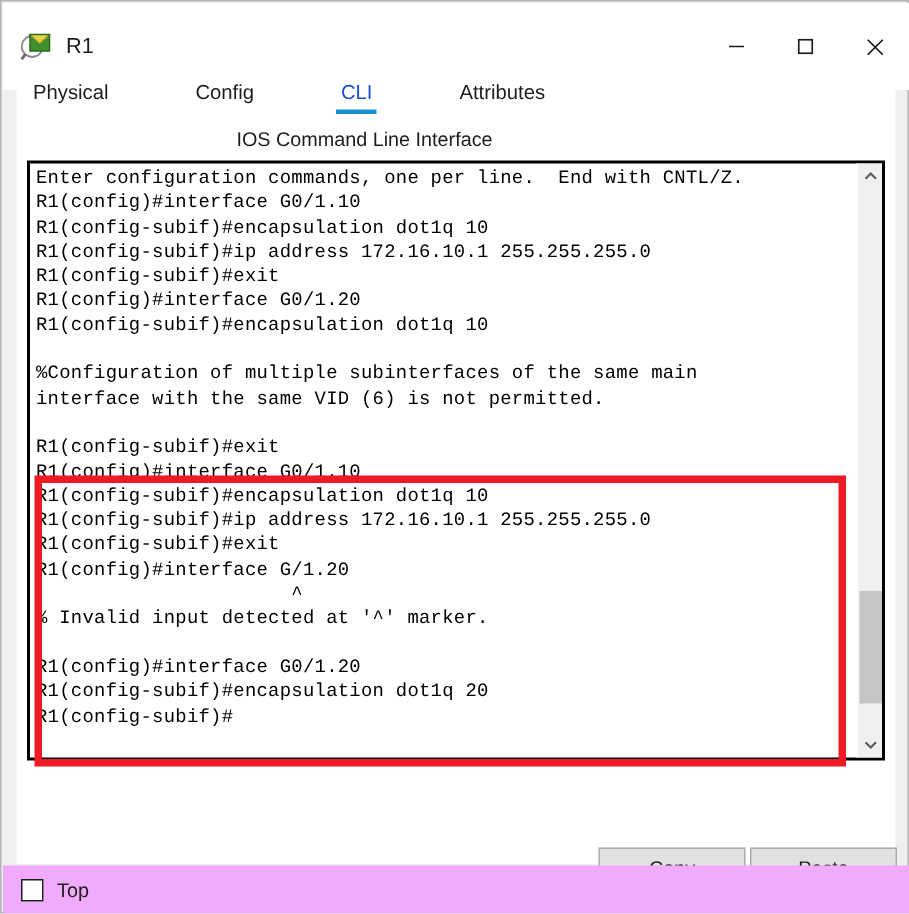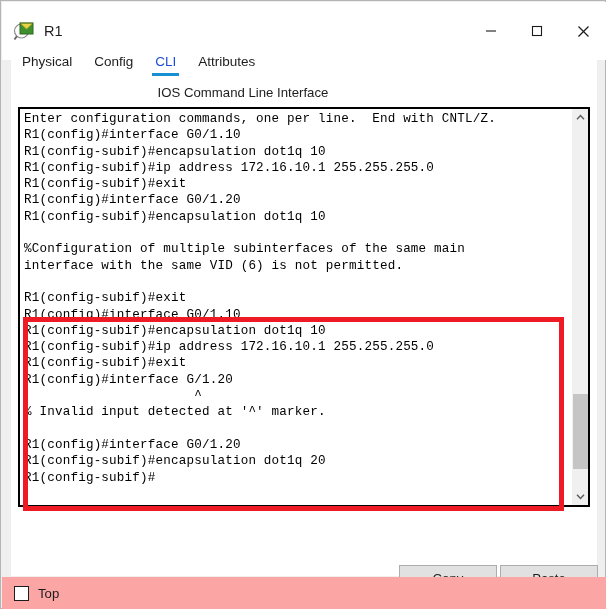--- a/index.html
+++ b/index.html
@@ -65,20 +65,21 @@
     background: #ffffff;
   }
 
   
   .tabs {
     position: absolute;
     left: 0px; top: 0px;
     height: 30px;
     display: flex;
     align-items: flex-start;
+    gap: 36px;
   }
   .tab {
     position: relative;
     font-size: 13.5px;
     color: #1d1d1d;
     padding: 5px 11px 8px 11px;
     white-space: nowrap;
   }
   .tab.active { color: #1d4ed8; }
   .tab.active::after {
@@ -181,21 +182,21 @@
     justify-content: center;
   }
   .btn.copy { left: 388px; }
   .btn.paste { left: 489px; }
 
   
   .footer {
     position: absolute;
     left: 1px; top: 576px;
     width: 604px; height: 32px;
-    background: #fca5a5;
+    background: #f0abfc;
     display: flex;
     align-items: center;
     padding-left: 12px;
     box-sizing: border-box;
   }
   .checkbox {
     width: 15px; height: 15px;
     border: 1px solid #1d1d1d;
     background: #ffffff;
     box-sizing: border-box;

